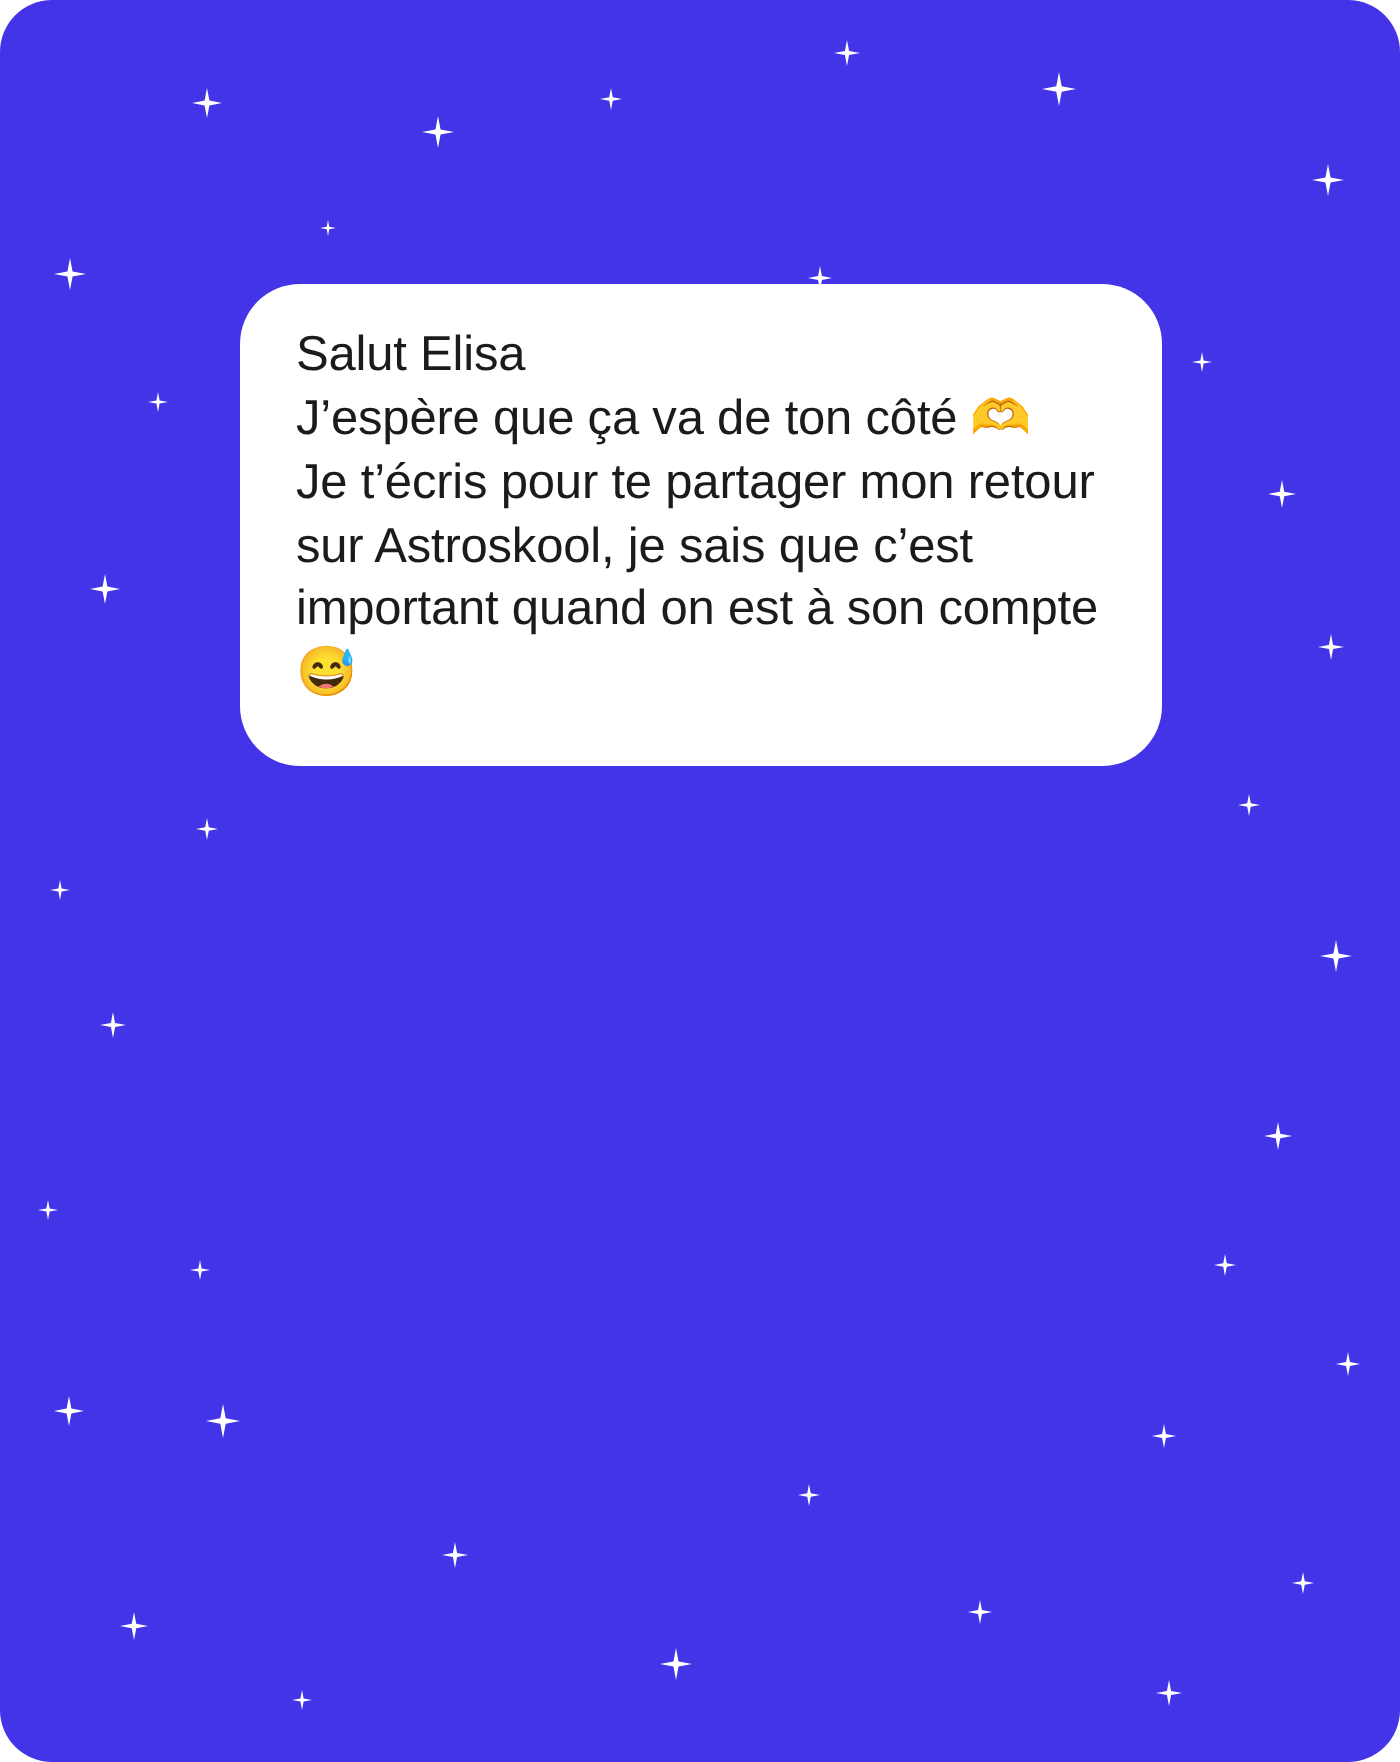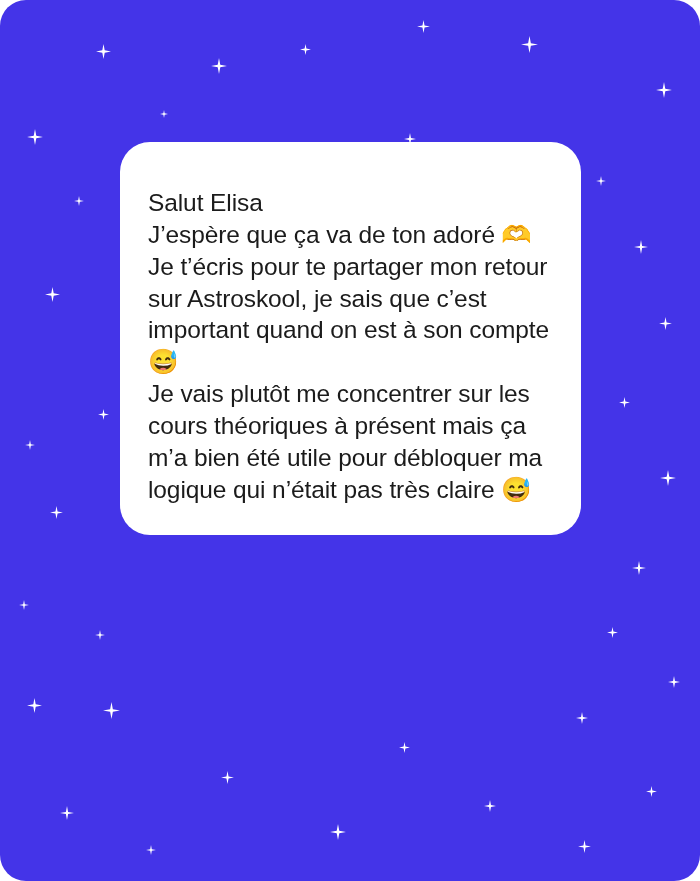--- a/index.html
+++ b/index.html
@@ -30,21 +30,21 @@
     clip-path: polygon(50% 0%, 58% 42%, 100% 50%, 58% 58%, 50% 100%, 42% 58%, 0% 50%, 42% 42%);
   }
 
   #message-card {
     position: absolute;
     left: 120px;
     top: 142px;
     width: 461px;
     background: #ffffff;
     border-radius: 30px;
-    padding: 45px 28px 30px 28px;
+    padding: 20px 28px 30px 28px;
   }
 
   .msg-para {
     font-size: 24.5px;
     line-height: 1.30;
     color: #1b1b1b;
     letter-spacing: -0.1px;
     font-family: "Liberation Sans", sans-serif;
     white-space: pre-wrap;
   }
@@ -91,18 +91,17 @@
       <div class="star sparkle" style="left: 330px; top: 824px; width: 16px; height: 16px; background: rgb(255, 255, 255);"></div>
       <div class="star sparkle" style="left: 578px; top: 840px; width: 13px; height: 13px; background: rgb(255, 255, 255);"></div>
       <div class="star sparkle" style="left: 146px; top: 845px; width: 10px; height: 10px; background: rgb(255, 255, 255);"></div>
       <div class="star sparkle" style="left: 251px; top: 142px; width: 9px; height: 9px; background: rgb(255, 255, 255);"></div>
       <div class="star sparkle" style="left: 523px; top: 228px; width: 8px; height: 8px; background: rgb(255, 255, 255);"></div>
       <div class="star sparkle" style="left: 160px; top: 110px; width: 8px; height: 8px; background: rgb(255, 255, 255);"></div>
     </div>
 
   <div id="message-card">
     <p class="msg-para">Salut Elisa</p>
-    <p class="msg-para">J’espère que ça va de ton adoré 🫶</p>
+    <p class="msg-para">J’espère que ça va de ton côté 🫶</p>
     <p class="msg-para">Je t’écris pour te partager mon retour sur Astroskool, je sais que c’est important quand on est à son compte 😅</p>
-    <p class="msg-para">Je vais plutôt me concentrer sur les cours théoriques à présent mais ça m’a bien été utile pour débloquer ma logique qui n’était pas très claire 😅</p>
   </div>
 
 </div>
 
 </body></html>

